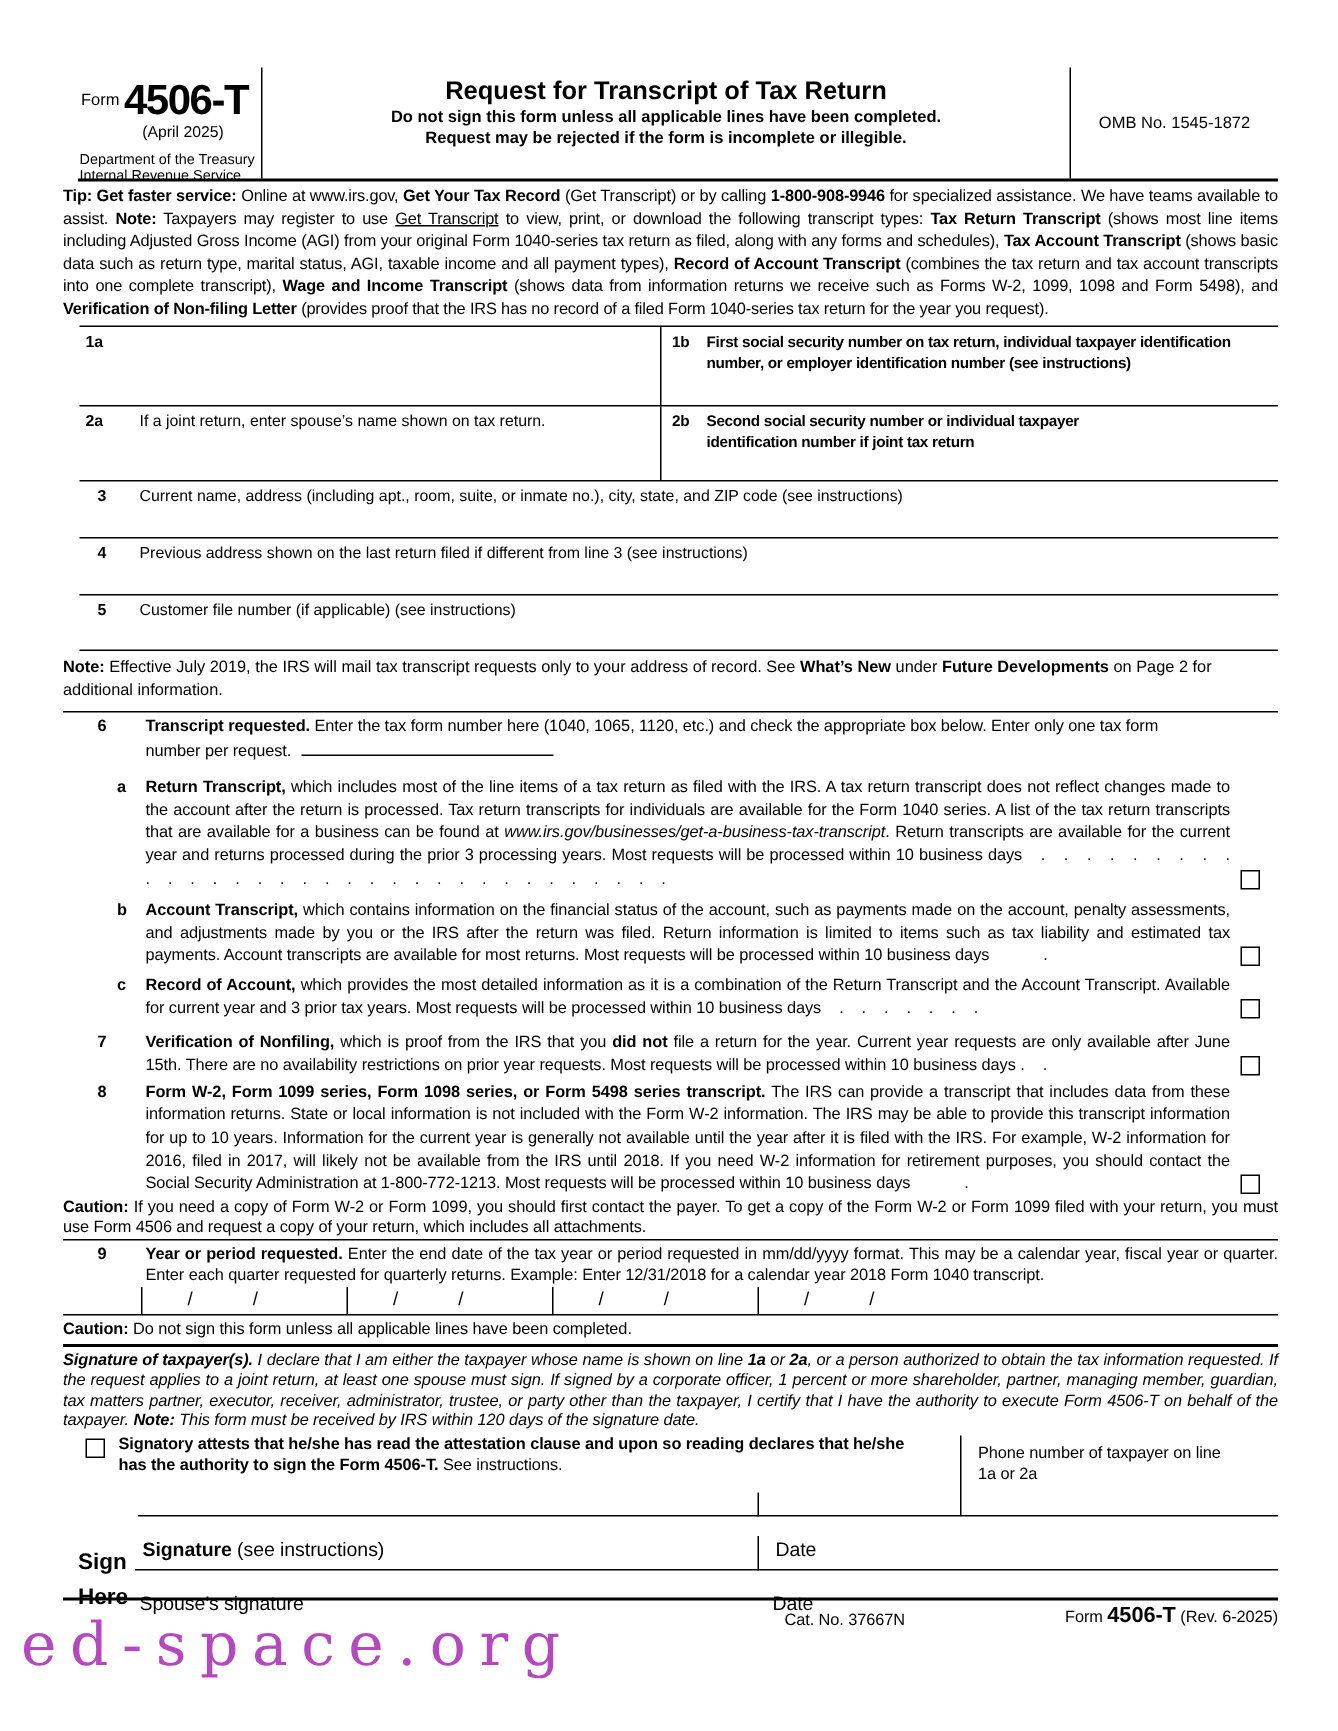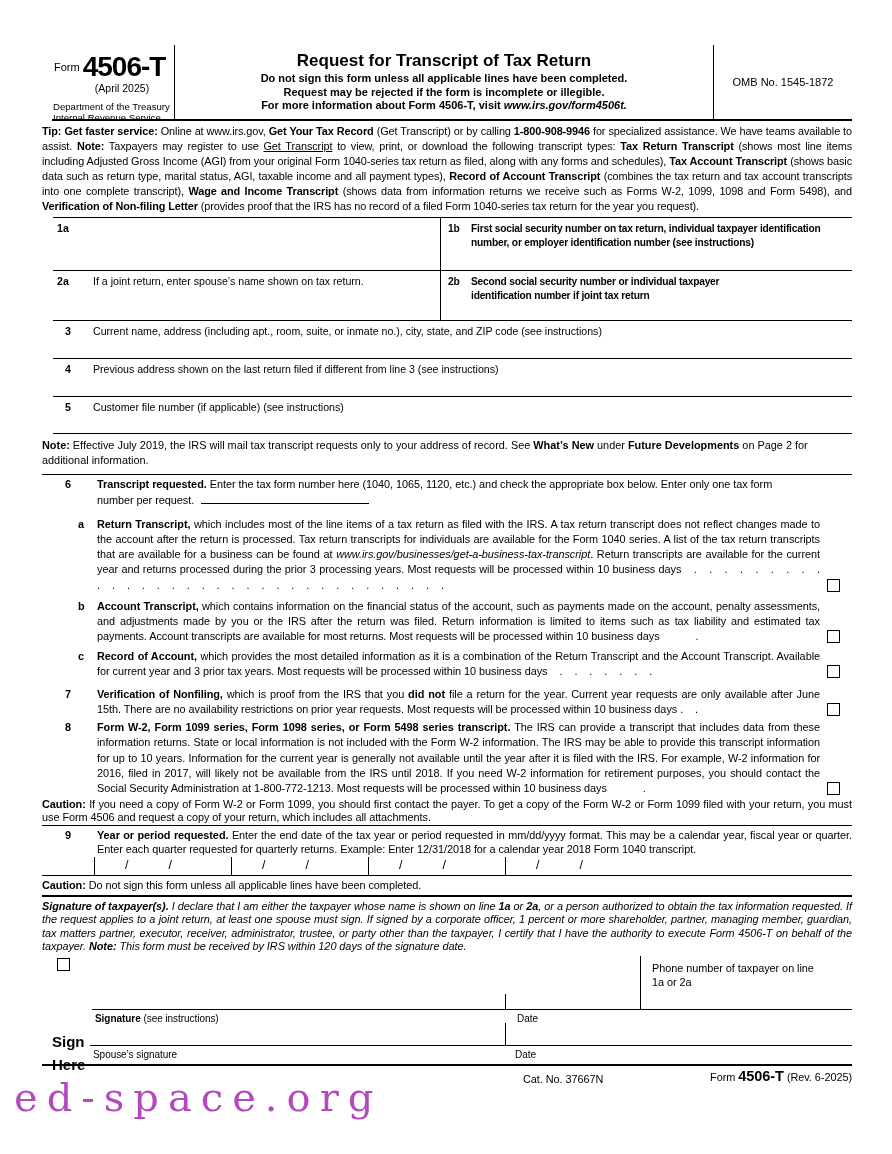--- a/index.html
+++ b/index.html
@@ -71,21 +71,21 @@
   
   .attest-row { display:flex; margin-top:2px; min-height:53px; padding-left:11px; }
   .attest-left { flex:none; width:587px; display:flex; }
   .cb2 { flex:none; width:13px; height:13px; border:1.5px solid #000; margin:2px 9px 0 4px; }
   .attest-text { white-space:pre-line; line-height:13.8px; padding-top:0.5px; }
   .attest-right { flex:1; border-left:1.5px solid #000; padding:5px 0 0 11px;
                   white-space:pre-line; line-height:14px; }
   .sigrow { margin-left:50px; border-top:1.5px solid #000; height:36px; position:relative; }
   .titlerow { margin-left:48px; border-top:1.5px solid #000; height:33px; position:relative; }
   .spouserow { margin-left:48px; border-top:1.5px solid #000; height:19px; position:relative; }
-  .lab { position:absolute; top:3px; font-size:10px; line-height:12px; }
+  .lab { position:absolute; top:16px; font-size:13px; line-height:12px; }
   .lab-l { left:3px; } .lab-d { left:425px; }
   .tick { position:absolute; width:0; border-left:1.5px solid #000; }
   .tick-a { left:413px; top:-16px; height:16px; }
   .tick-b { left:415px; top:-23px; height:23px; }
   .signhere { position:absolute; left:52px; top:1030px; width:44px;
               font-size:15px; font-weight:bold; line-height:23px; }
   
   .footrule { border-top:2px solid #000; margin-top:0px; }
   .footer { position:relative; height:24px; padding-top:4px; font-size:10.9px; }
   .f-privacy { position:absolute; left:13px; top:5px; font-weight:bold; }
@@ -113,21 +113,20 @@
       <div class="form-rev">(April 2025)</div>
       <div class="dept">
         <div>Department of the Treasury</div>
         <div>Internal Revenue Service</div>
       </div>
     </div>
     <div class="hdr-center">
       <div class="hdr-title">Request for Transcript of Tax Return</div>
       <div class="hdr-sub">Do not sign this form unless all applicable lines have been completed.</div>
       <div class="hdr-sub">Request may be rejected if the form is incomplete or illegible.</div>
-      <div class="hdr-sub"><span style="font-weight: bold;">For more information about Form 4506-T, visit </span><span style="font-weight: bold; font-style: italic;">www.irs.gov/form4506t.</span></div>
     </div>
     <div class="hdr-right">OMB No. 1545-1872</div>
   </div>
 
   <div class="tip"><span style="font-weight: bold;">Tip: Get faster service: </span><span>Online at www.irs.gov, </span><span style="font-weight: bold;">Get Your Tax Record </span><span>(Get Transcript) or by calling </span><span style="font-weight: bold;">1-800-908-9946</span><span> for specialized assistance. We have teams available to assist. </span><span style="font-weight: bold;">Note:</span><span> Taxpayers may register to use </span><span style="text-decoration: underline;">Get Transcript</span><span> to view, print, or download the following transcript types: </span><span style="font-weight: bold;">Tax Return Transcript</span><span> (shows most line items including Adjusted Gross Income (AGI) from your original Form 1040-series tax return as filed, along with any forms and schedules), </span><span style="font-weight: bold;">Tax Account Transcript</span><span> (shows basic data such as return type, marital status, AGI, taxable income and all payment types), </span><span style="font-weight: bold;">Record of Account Transcript</span><span> (combines the tax return and tax account transcripts into one complete transcript), </span><span style="font-weight: bold;">Wage and Income Transcript</span><span> (shows data from information returns we receive such as Forms W-2, 1099, 1098 and Form 5498), and </span><span style="font-weight: bold;">Verification of Non-filing Letter</span><span> (provides proof that the IRS has no record of a filed Form 1040-series tax return for the year you request).</span></div>
 
   <div class="tbl">
     <div class="trow first r1">
       <div class="cell-l">
         <div class="num">1a</div>
@@ -233,20 +232,22 @@
       </div>
     </div>
 
     <div class="caution9"><span style="font-weight: bold;">Caution:</span><span> Do not sign this form unless all applicable lines have been completed.</span></div>
 
     <div class="sigpara"><span style="font-weight: bold;">Signature of taxpayer(s).</span><span> I declare that I am either the taxpayer whose name is shown on line </span><span style="font-weight: bold;">1a</span><span> or </span><span style="font-weight: bold;">2a</span><span>, or a person authorized to obtain the tax information requested. If the request applies to a joint return, at least one spouse must sign. If signed by a corporate officer, 1 percent or more shareholder, partner, managing member, guardian, tax matters partner, executor, receiver, administrator, trustee, or party other than the taxpayer, I certify that I have the authority to execute Form 4506-T on behalf of the taxpayer. </span><span style="font-weight: bold;">Note:</span><span> This form must be received by IRS within 120 days of the signature date.</span></div>
 
     <div class="attest-row">
       <div class="attest-left">
         <div class="cb2"></div>
+        <div class="attest-text"><span style="font-weight: bold;">Signatory attests that he/she has read the attestation clause and upon so reading declares that he/she
+has the authority to sign the Form 4506-T.</span><span> See instructions.</span></div>
       </div>
       <div class="attest-right">Phone number of taxpayer on line
 1a or 2a</div>
     </div>
 
     <div class="sigrow">
       <div class="tick tick-a"></div>
       <div class="lab lab-l"><span style="font-weight: bold;">Signature</span><span> (see instructions)</span></div>
       <div class="lab lab-d">Date</div>
     </div>

